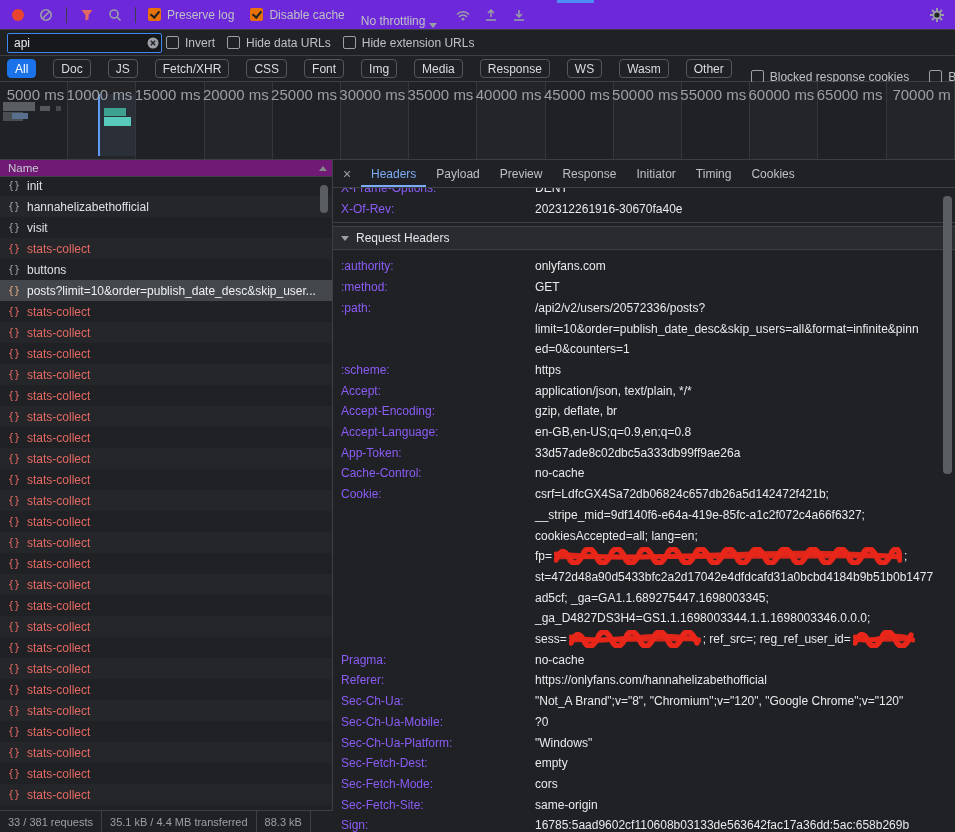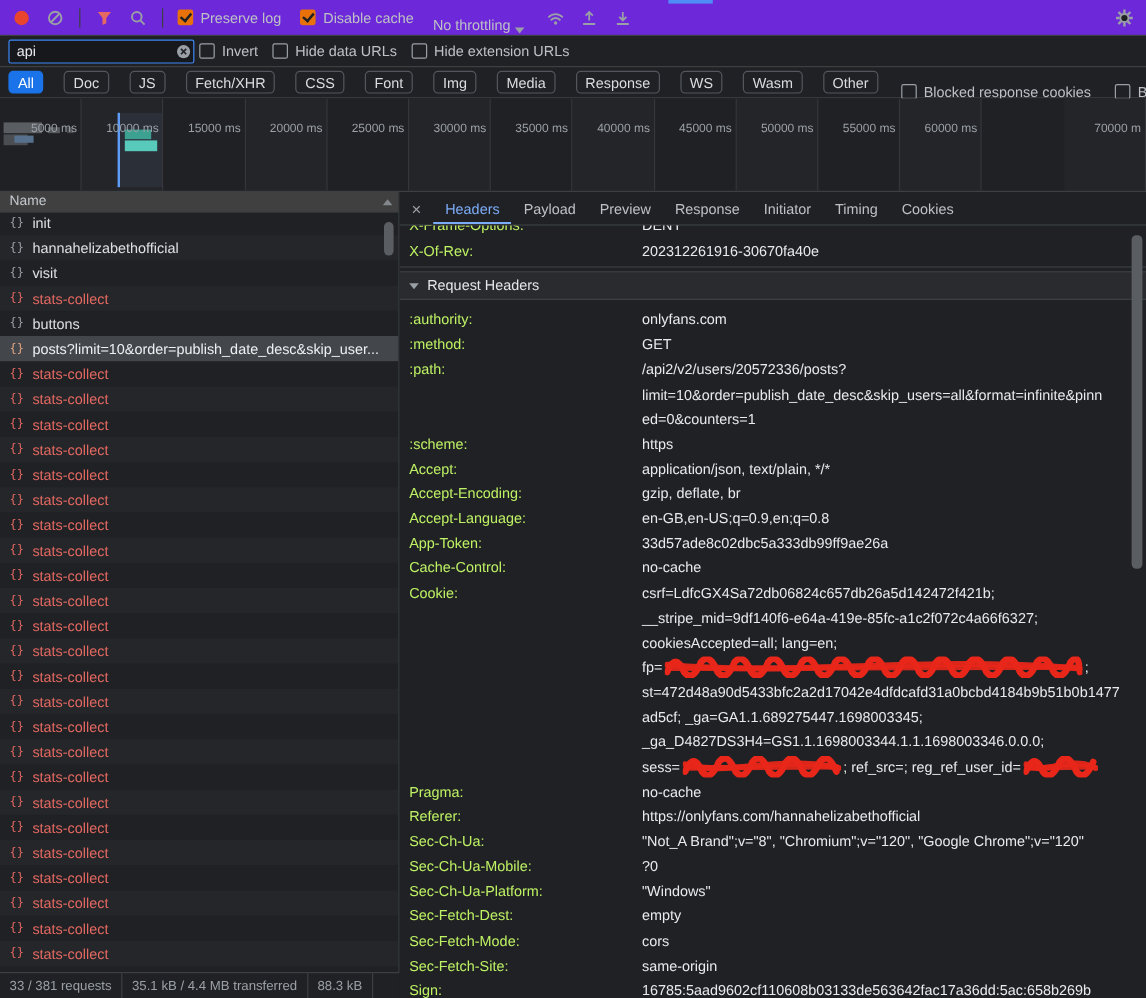--- a/index.html
+++ b/index.html
@@ -50,30 +50,30 @@
           border:1px solid #53575d; border-radius:4px; color:#dadce0;
           white-space:nowrap; cursor:pointer; }
   .chip.sel { background:#1a73e8; border-color:#1a73e8; color:#fff; }
   .typebar .cb-group { margin:16px 6px 0 6px; }
 
   
   .timeline { position:absolute; top:82px; left:0; width:955px; height:78px;
               border-bottom:1px solid #3c4043; overflow:hidden; background:#202124; }
   .tl-col { position:absolute; top:0; height:100%; border-right:1px solid #34363a; }
   .tl-col.alt { background:rgba(255,255,255,0.02); }
-  .tl-label { position:absolute; top:20px; right:3px; font-size:10px; color:#9aa0a6;
+  .tl-label { position:absolute; top:4px; right:3px; font-size:15px; color:#9aa0a6;
               white-space:nowrap; }
   .tl-bar { position:absolute; }
 
   
   .left { position:absolute; top:160px; left:0; width:333px; height:650px;
           border-right:1px solid #3c4043; background:#202124; }
   .list-header { position:absolute; top:0; left:0; right:0; height:17px;
                  border-bottom:1px solid #3c4043; display:flex; align-items:center;
-                 padding-left:8px; font-size:11.5px; color:#c5c9ce; background:#404040;
+                 padding-left:8px; font-size:11.5px; color:#c5c9ce; background:#701a75;
                  z-index:2; }
   .list-viewport { position:absolute; top:17px; bottom:0; left:0; right:0; overflow:hidden; }
   .list-rows { position:relative; top:-2px; }
   .req-row { height:21px; display:flex; align-items:center; gap:6px; padding-left:7px;
              white-space:nowrap; overflow:hidden; cursor:pointer; }
   .req-row.odd { background:rgba(255,255,255,0.025); }
   .req-row.normal { color:#dde0e3; }
   .req-row.error { color:#e46962; }
   .req-row.selected { background:#43474b; color:#eef0f2; }
   .req-icon { width:14px; flex:0 0 auto; text-align:center;
@@ -99,21 +99,21 @@
   .tabbar { height:28px; border-bottom:1px solid #3c4043; display:flex;
             align-items:stretch; }
   .close-btn { width:28px; display:flex; align-items:center; justify-content:center;
                color:#9aa0a6; font-size:14px; cursor:pointer; }
   .tab { padding:0 10px; display:flex; align-items:center; color:#bdc1c6;
          cursor:pointer; white-space:nowrap; }
   .tab.active { color:#7cacf8; box-shadow:inset 0 -2px 0 #7cacf8; }
   .hcontent { position:absolute; top:28px; left:0; right:0; bottom:0; overflow:hidden; }
   .hrows { position:relative; top:-10px; }
   .hrow { display:flex; align-items:flex-start; padding-left:8px; }
-  .hname { width:194px; flex:0 0 auto; color:#bef264; line-height:20.7px;
+  .hname { width:194px; flex:0 0 auto; color:#8b5cf6; line-height:20.7px;
            white-space:nowrap; }
   .hval { flex:1; color:#e8eaed; padding-right:12px; }
   .hline { line-height:20.7px; white-space:nowrap; }
   .divider { height:1px; background:#3c4043; margin:3px 0 3px 0; }
   .section-head { height:24px; margin-top:3px; background:#2a2b2e;
                   border-top:1px solid #3c4043; border-bottom:1px solid #3c4043;
                   display:flex; align-items:center; gap:7px; padding-left:8px;
                   color:#e4e6e9; cursor:pointer; }
   .caret-down { width:0; height:0; border-left:4px solid transparent;
                 border-right:4px solid transparent; border-top:5px solid #9aa0a6; }
@@ -296,20 +296,23 @@
       </div>
       <div class="tl-col alt" style="left: 613.8px; width: 68.2px;">
         <div class="tl-label">50000 ms</div>
       </div>
       <div class="tl-col" style="left: 682px; width: 68.2px;">
         <div class="tl-label">55000 ms</div>
       </div>
       <div class="tl-col alt" style="left: 750.2px; width: 68.2px;">
         <div class="tl-label">60000 ms</div>
       </div>
+      <div class="tl-col" style="left: 818.4px; width: 68.2px;">
+        <div class="tl-label">65000 ms</div>
+      </div>
       <div class="tl-col alt" style="left: 886.6px; width: 68.2px;">
         <div class="tl-label">70000 m</div>
       </div>
     </div>
 
   <div class="left">
     <div class="list-header">
       <span>Name</span>
     </div>
     <span class="tri-up" style="right:5px;top:6px;"></span>

